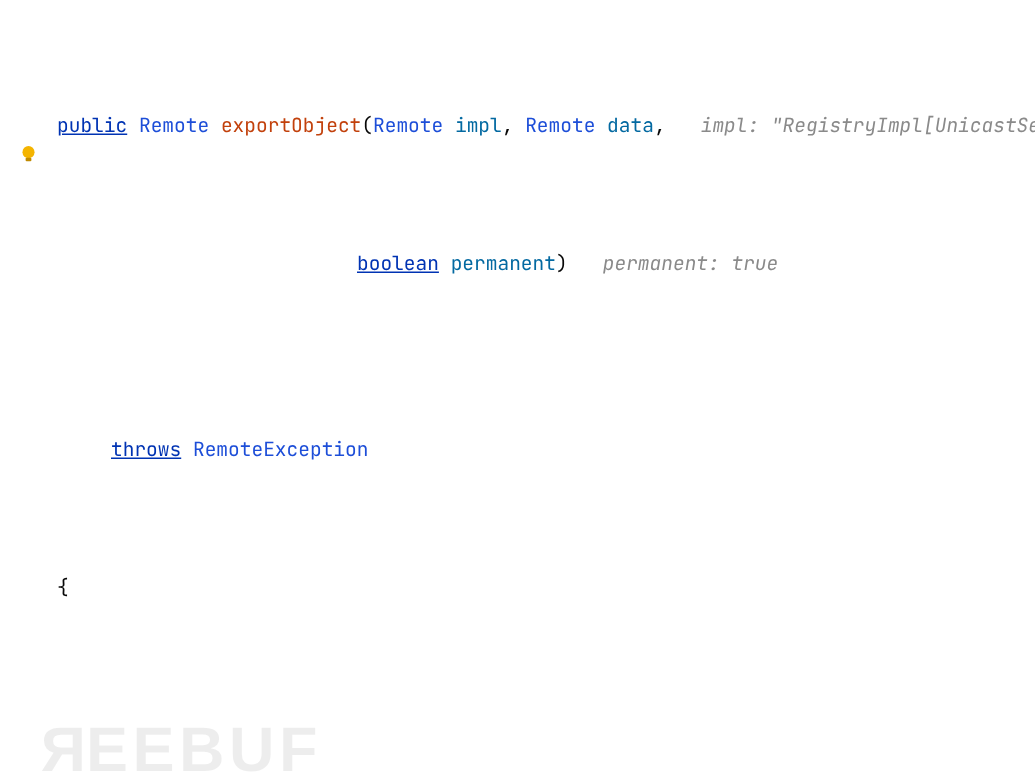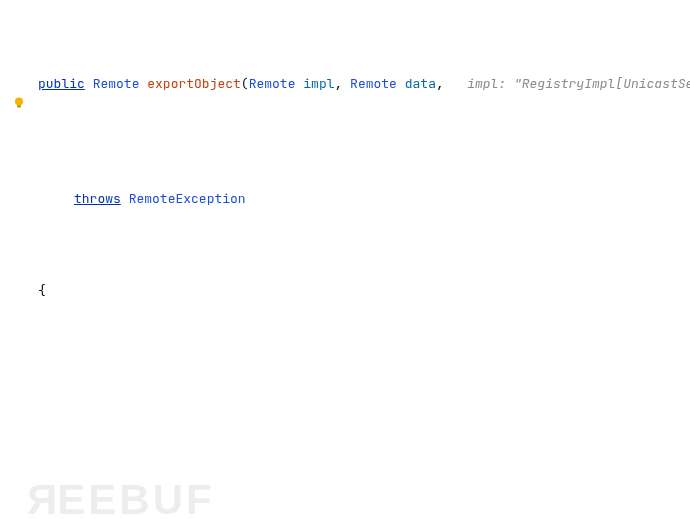--- a/index.html
+++ b/index.html
@@ -20,21 +20,21 @@
     white-space: pre;
   }
   .gutter {
     position: absolute;
     left: 0; top: 0; bottom: 0;
     width: 10px;
     background: #ffffff;
   }
   .line { position: relative; padding-left: 28px; }
   .i1 { padding-left: 28px; }
-  .i2 { padding-left: 64px; }
+  .i2 { padding-left: 64px; margin-top: 32px; }
   .sig2 { padding-left: 228px; }
   .kw   { color: #0033b3; text-decoration: underline; }
   .type { color: #1d4ed8; }
   .decl { color: #c2410c; }
   .ident{ color: #0369a1; }
   .hint { color: #8a8a8a; font-style: italic; }
   .bulb {
     position: absolute;
     left: 12px;
     top: 96px;
@@ -67,20 +67,21 @@
   <svg viewBox="0 0 16 16" width="14" height="14">
     <circle cx="8" cy="6.2" r="4.6" fill="#f4b400"></circle>
     <rect x="5.8" y="10.5" width="4.4" height="2.6" rx="0.8" fill="#c08a00"></rect>
   </svg>
 </div>
 
 <div class="editor">
 
   <div class="line i1"><span class="kw">public</span> <span class="type">Remote</span> <span class="decl">exportObject</span>(<span class="type">Remote</span> <span class="ident">impl</span>, <span class="type">Remote</span> <span class="ident">data</span>,   <span class="hint">impl: "RegistryImpl[UnicastSer</span></div>
 
+  <div class="line sig2"><span class="kw">boolean</span> <span class="ident">permanent</span>)   <span class="hint">permanent: true</span></div>
 
   <div class="line i2"><span class="kw">throws</span> <span class="type">RemoteException</span></div>
 
   <div class="line i1"><span>{</span></div>
 
   <div class="line">&nbsp;</div>
 
   
 
   

